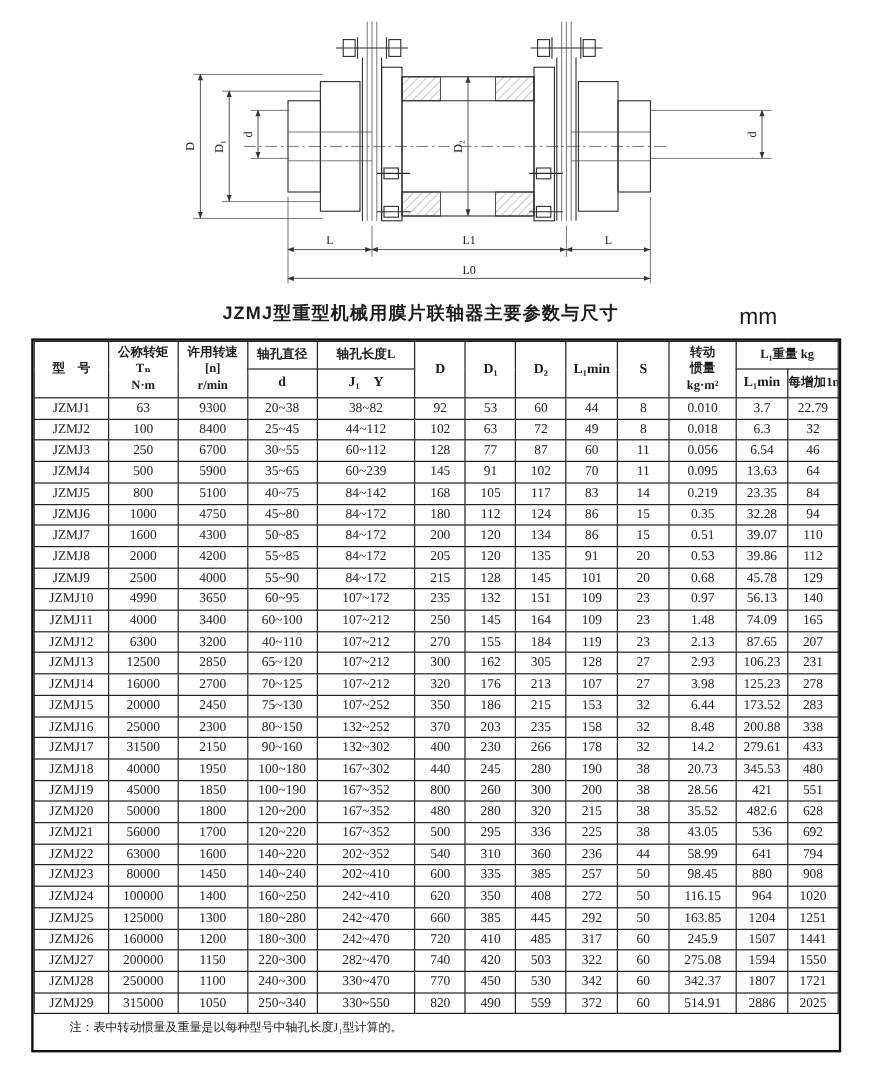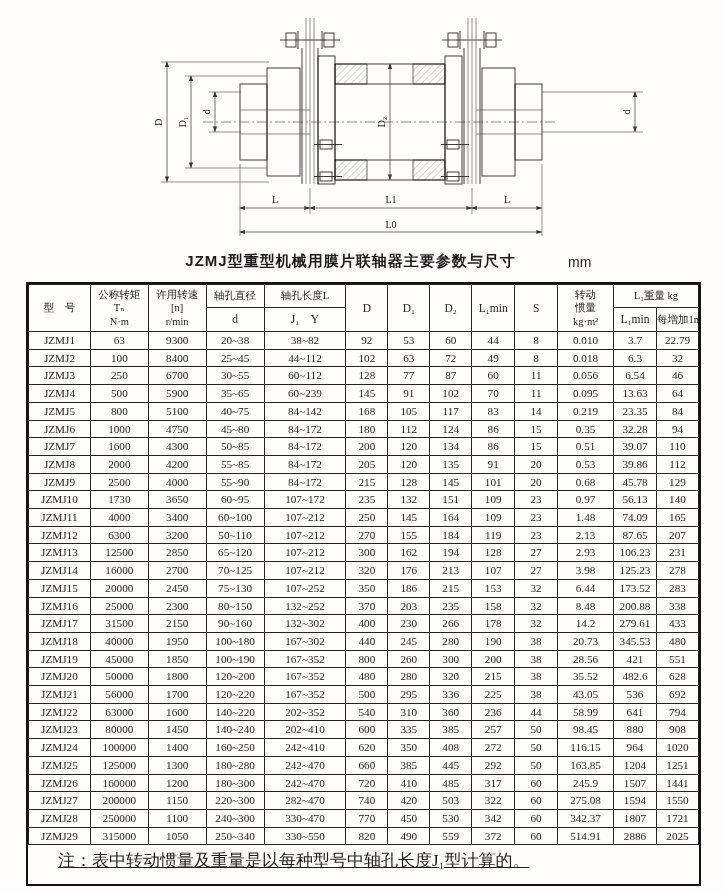--- a/index.html
+++ b/index.html
@@ -3,34 +3,34 @@
 <meta charset="utf-8">
 <style>
   html,body{margin:0;padding:0;background:#fffefa;}
   .page{position:relative;width:724px;height:891px;background:#fffefa;color:#1c1c1c;
         font-family:"Liberation Serif","DejaVu Serif",serif;overflow:hidden;}
   .drawing{position:absolute;top:6px;left:145px;width:566px;height:242px;}
   .titlerow{position:absolute;top:252px;left:0;width:724px;height:26px;}
   .title{position:absolute;left:0;width:701px;text-align:center;
          font-family:"Liberation Sans","DejaVu Sans",sans-serif;
          font-weight:bold;font-size:15px;letter-spacing:1px;}
-  .unit{position:absolute;left:568px;top:2px;font-family:"Liberation Sans",sans-serif;
-        font-size:14px;}
+  .unit{position:absolute;left:616px;top:2px;font-family:"Liberation Sans",sans-serif;
+        font-size:19px;}
   .tablebox{position:absolute;top:282px;left:26px;width:671px;border:2px solid #111;
             background:#fffefa;}
   table{width:100%;border-collapse:collapse;table-layout:fixed;}
   th,td{border:1px solid #222;text-align:center;vertical-align:middle;
         padding:0;overflow:hidden;white-space:nowrap;}
-  th{font-weight:normal;font-size:10.5px;line-height:1.25;margin-left:35px;}
+  th{font-weight:bold;font-size:10.5px;line-height:1.25;margin-left:35px;}
   th.sym{font-size:11.5px;}
   th.ml{white-space:pre-line;}
   thead tr.r1 th{height:22px;}
   thead tr.r2 th{height:23px;}
   tbody td{height:16.7px;font-size:11.2px;line-height:16.7px;}
-  .note{font-size:17px;padding:4px 6px 12px 30px;text-align:left;text-decoration:underline;}
+  .note{font-size:10px;padding:4px 6px 12px 30px;text-align:left;}
   svg text{font-family:"Liberation Serif","DejaVu Serif",serif;font-size:10px;fill:#222;}
   svg .dm{stroke:#333;stroke-width:0.7;fill:none;}
   svg .bd{stroke:#2a2a2a;stroke-width:0.9;fill:none;}
   svg .tn{stroke:#444;stroke-width:0.6;fill:none;}
 </style>
 </head>
 <body>
 
 <div class="page">
 
@@ -359,21 +359,21 @@
             <td>128</td>
             <td>145</td>
             <td>101</td>
             <td>20</td>
             <td>0.68</td>
             <td>45.78</td>
             <td>129</td>
           </tr>
           <tr>
             <td>JZMJ10</td>
-            <td>1730</td>
+            <td>4990</td>
             <td>3650</td>
             <td>60~95</td>
             <td>107~172</td>
             <td>235</td>
             <td>132</td>
             <td>151</td>
             <td>109</td>
             <td>23</td>
             <td>0.97</td>
             <td>56.13</td>
@@ -391,40 +391,40 @@
             <td>109</td>
             <td>23</td>
             <td>1.48</td>
             <td>74.09</td>
             <td>165</td>
           </tr>
           <tr>
             <td>JZMJ12</td>
             <td>6300</td>
             <td>3200</td>
-            <td>50~110</td>
+            <td>40~110</td>
             <td>107~212</td>
             <td>270</td>
             <td>155</td>
             <td>184</td>
             <td>119</td>
             <td>23</td>
             <td>2.13</td>
             <td>87.65</td>
             <td>207</td>
           </tr>
           <tr>
             <td>JZMJ13</td>
             <td>12500</td>
             <td>2850</td>
             <td>65~120</td>
             <td>107~212</td>
             <td>300</td>
             <td>162</td>
-            <td>194</td>
+            <td>305</td>
             <td>128</td>
             <td>27</td>
             <td>2.93</td>
             <td>106.23</td>
             <td>231</td>
           </tr>
           <tr>
             <td>JZMJ14</td>
             <td>16000</td>
             <td>2700</td>

